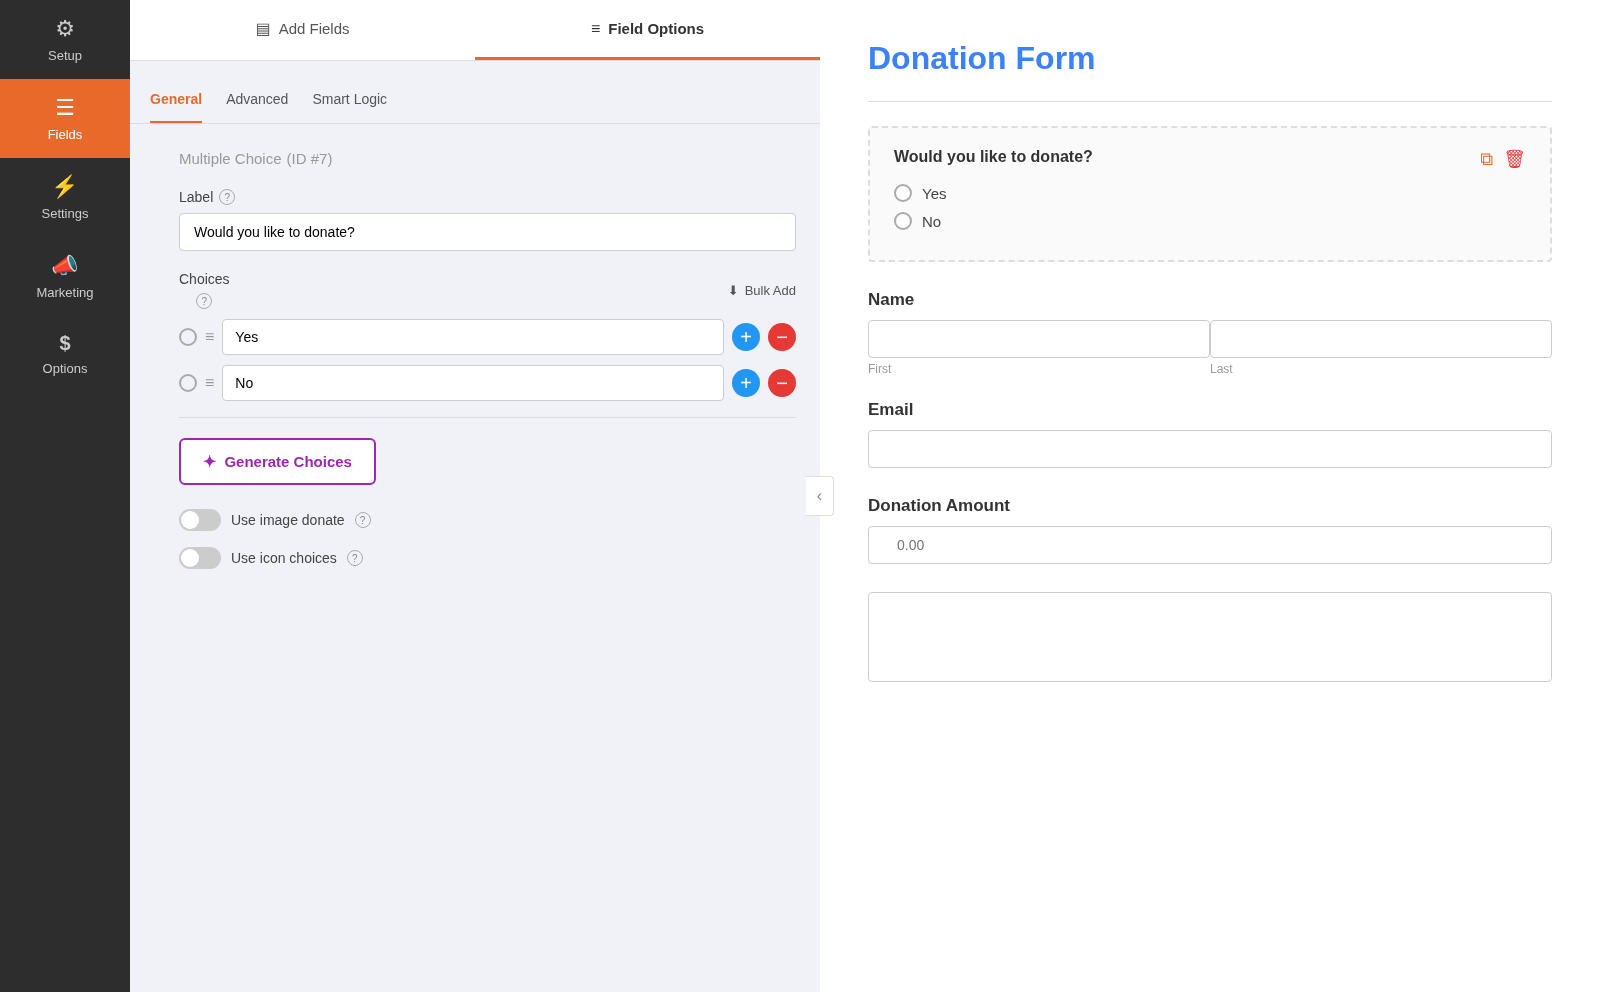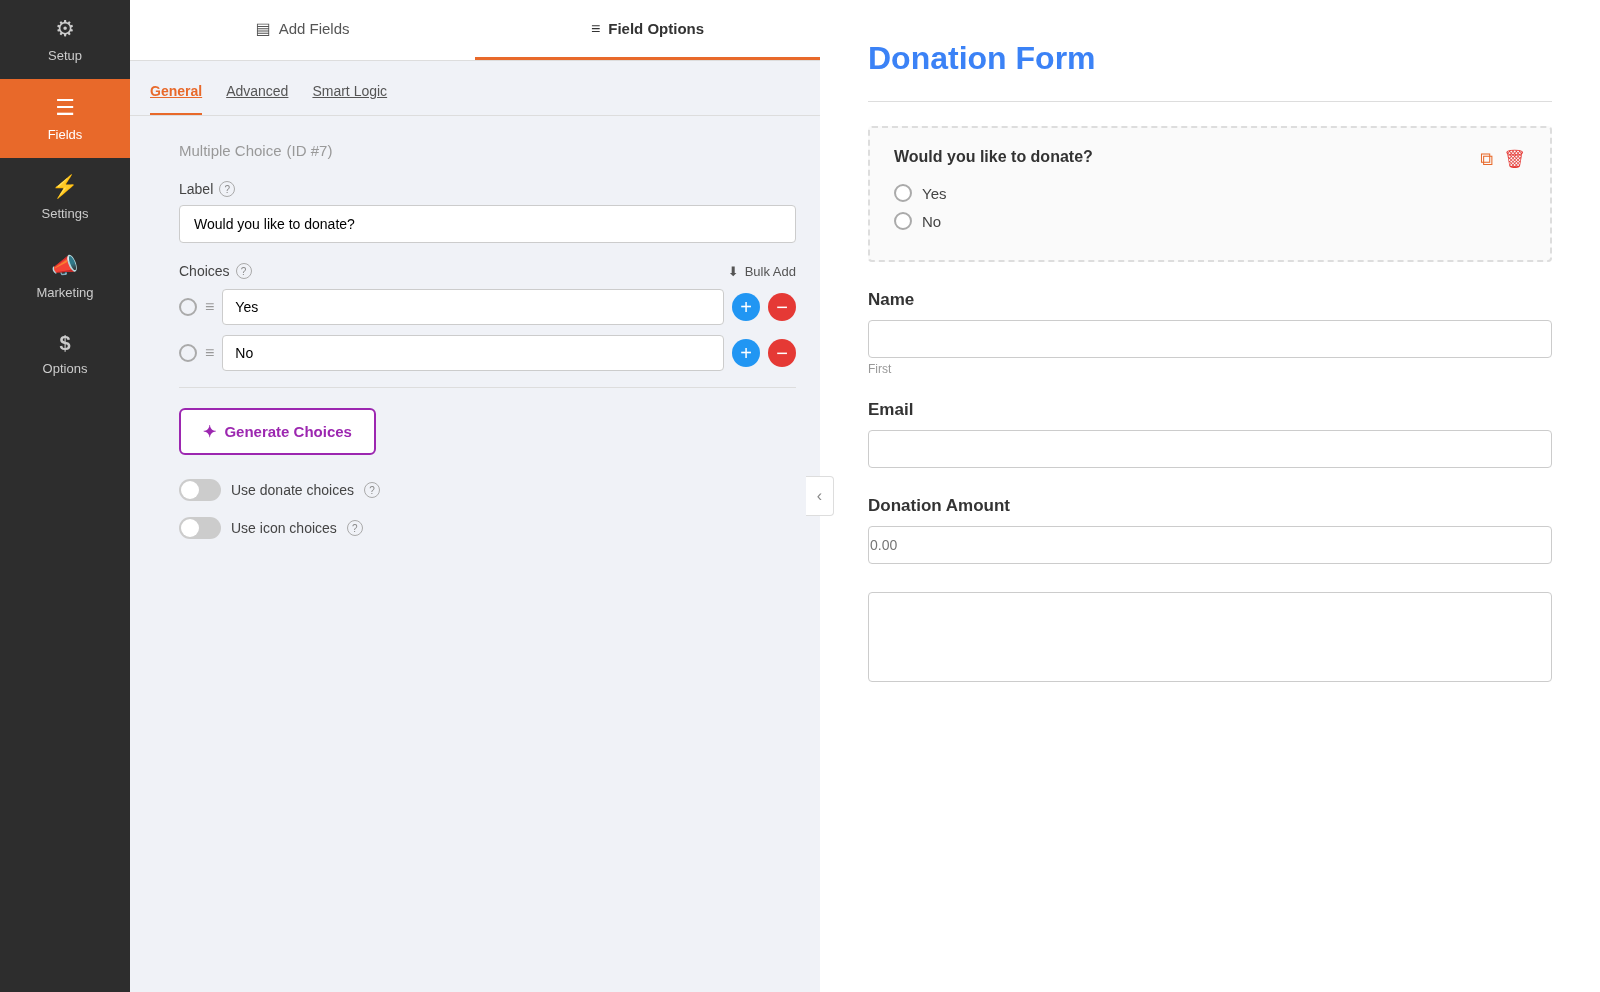--- a/index.html
+++ b/index.html
@@ -71,26 +71,25 @@
 
     
     .sub-tabs {
       display: flex;
       padding: 0 20px;
       gap: 24px;
       background: #f0f2f7;
       border-bottom: 1px solid #ddd;
     }
     .sub-tab {
-      padding: 22px 0 14px;
+      padding: 30px 0 14px;
       font-size: 14px;
       color: #555;
       cursor: pointer;
       border-bottom: 2px solid transparent;
-      text-decoration: underline;
     }
     .sub-tab.active {
       color: #e8692a;
       border-bottom: 2px solid #e8692a;
       font-weight: 600;
     }
 
     
     .panel-content {
       padding: 24px 24px;
@@ -152,20 +151,21 @@
       justify-content: space-between;
       margin-bottom: 10px;
     }
     .choices-label {
       display: flex;
       align-items: center;
       gap: 6px;
       font-size: 14px;
       font-weight: 500;
       color: #444;
+      flex-direction: column;
     }
     .bulk-add {
       display: flex;
       align-items: center;
       gap: 6px;
       font-size: 13px;
       color: #555;
       cursor: pointer;
     }
 
@@ -384,21 +384,21 @@
       margin-bottom: 10px;
     }
     .name-fields {
       display: flex;
     }
     .name-field-wrap {
       flex: 1;
     }
     .preview-input {
       width: 100%;
-      padding: 10px 1px;
+      padding: 10px 28px;
       border: 1px solid #ccc;
       border-radius: 4px;
       font-size: 14px;
       background: #fff;
       outline: none;
       margin-bottom: 4px;
     }
     .field-placeholder-label {
       font-size: 12px;
       color: #999;
@@ -518,21 +518,21 @@
       <hr class="choices-divider">
     </div>
 
     <button class="generate-btn">
       <span class="sparkle-icon">✦</span>
       <span>Generate Choices</span>
     </button>
 
     <div class="toggle-row">
       <div class="toggle"></div>
-      <span class="toggle-label">Use donate choices</span>
+      <span class="toggle-label">Use image donate</span>
       <span class="help-icon">?</span>
     </div>
 
     <div class="toggle-row">
       <div class="toggle"></div>
       <span class="toggle-label">Use icon choices</span>
       <span class="help-icon">?</span>
     </div>
 
   </div>
@@ -566,20 +566,24 @@
     </div>
   </div>
 
   <div class="form-section">
     <div class="form-section-label">Name</div>
     <div class="name-fields">
       <div class="name-field-wrap">
         <input class="preview-input" type="text" style="">
         <div class="field-placeholder-label">First</div>
       </div>
+      <div class="name-field-wrap">
+        <input class="preview-input" type="text" style="">
+        <div class="field-placeholder-label">Last</div>
+      </div>
     </div>
   </div>
 
   <div class="form-section">
     <div class="form-section-label">Email</div>
     <input class="preview-input" type="email" style="">
   </div>
 
   <div class="form-section">
     <div class="form-section-label">Donation Amount</div>

